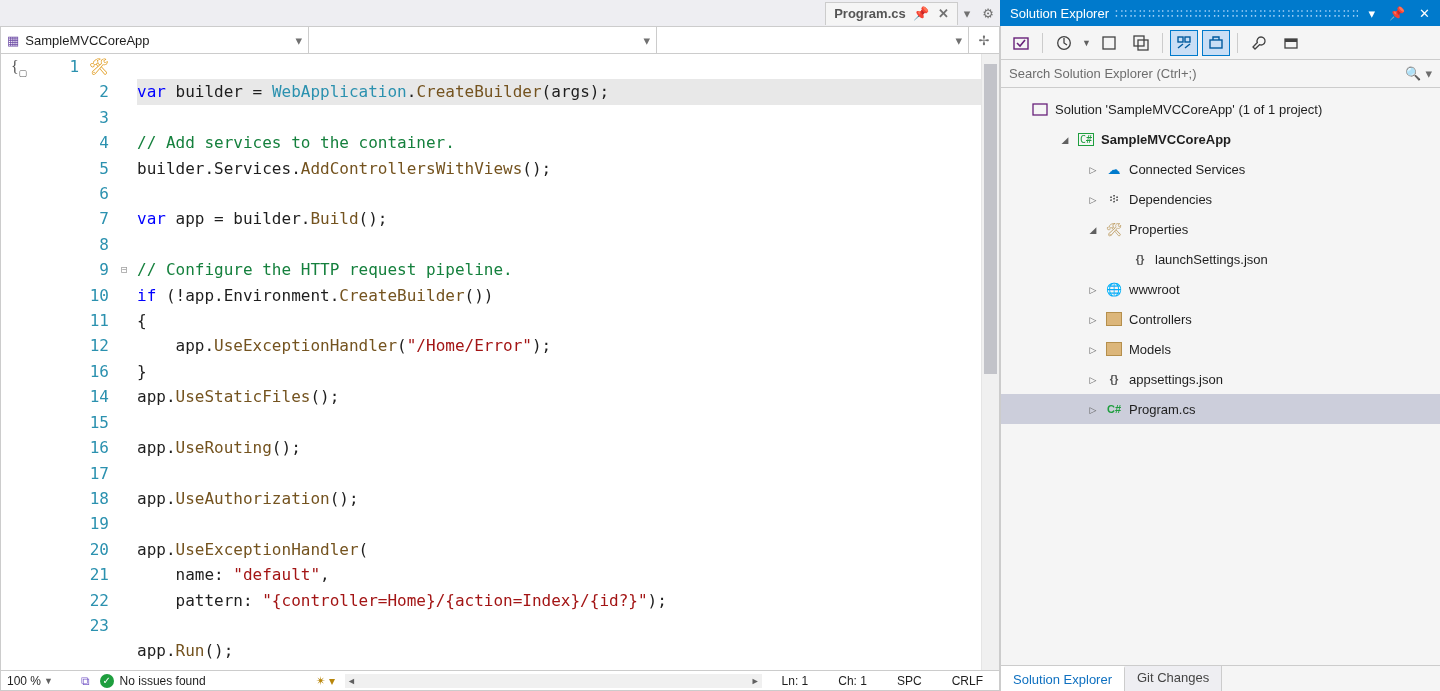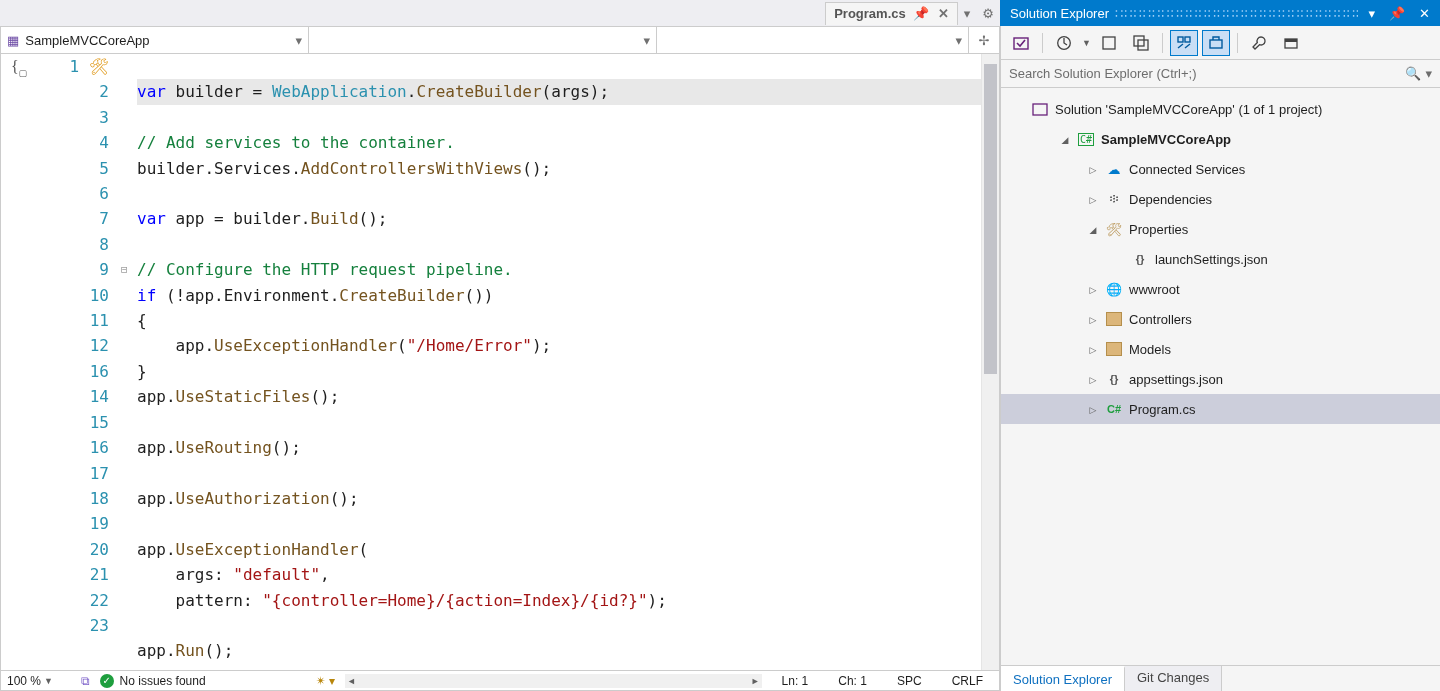--- a/index.html
+++ b/index.html
@@ -368,21 +368,21 @@
 <span>{</span>
 <span><span>    app.</span><span class="method">UseExceptionHandler</span><span>(</span><span class="str">"/Home/Error"</span><span>);</span></span>
 <span>}</span>
 <span><span>app.</span><span class="method">UseStaticFiles</span><span>();</span></span>
 <span> </span>
 <span><span>app.</span><span class="method">UseRouting</span><span>();</span></span>
 <span> </span>
 <span><span>app.</span><span class="method">UseAuthorization</span><span>();</span></span>
 <span> </span>
 <span><span>app.</span><span class="method">UseExceptionHandler</span><span>(</span></span>
-<span><span>    args: </span><span class="str">"default"</span><span>,</span></span>
+<span><span>    name: </span><span class="str">"default"</span><span>,</span></span>
 <span><span>    pattern: </span><span class="str">"{controller=Home}/{action=Index}/{id?}"</span><span>);</span></span>
 <span> </span>
 <span><span>app.</span><span class="method">Run</span><span>();</span></span>
       </div>
       <div class="vscroll">
         <div class="vscroll-thumb"></div>
       </div>
     </div>
 
     <div class="hscroll-row">

